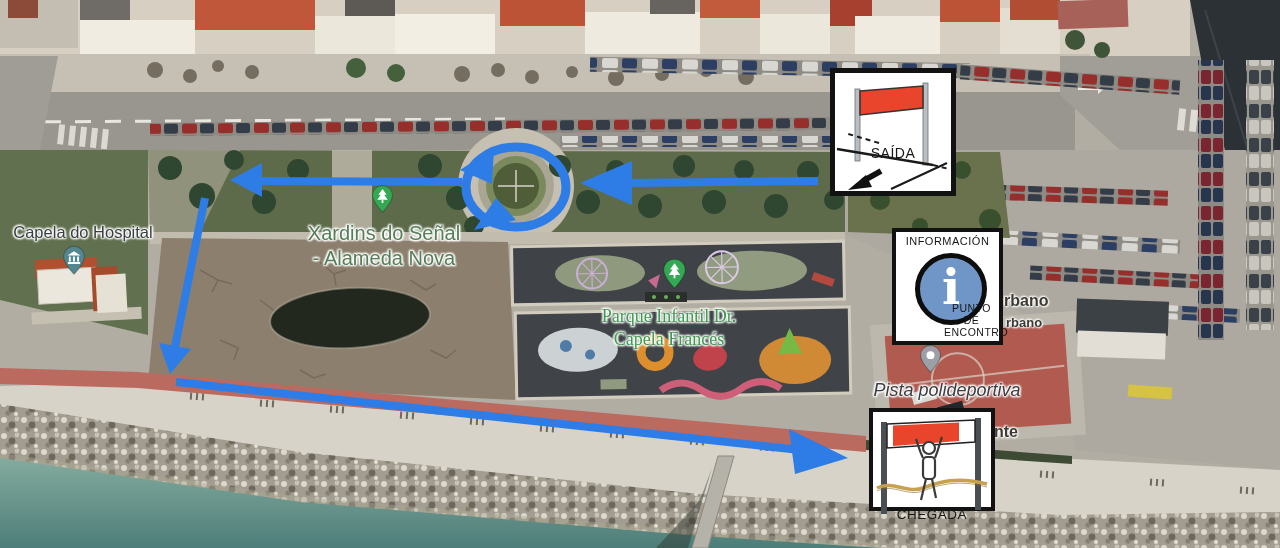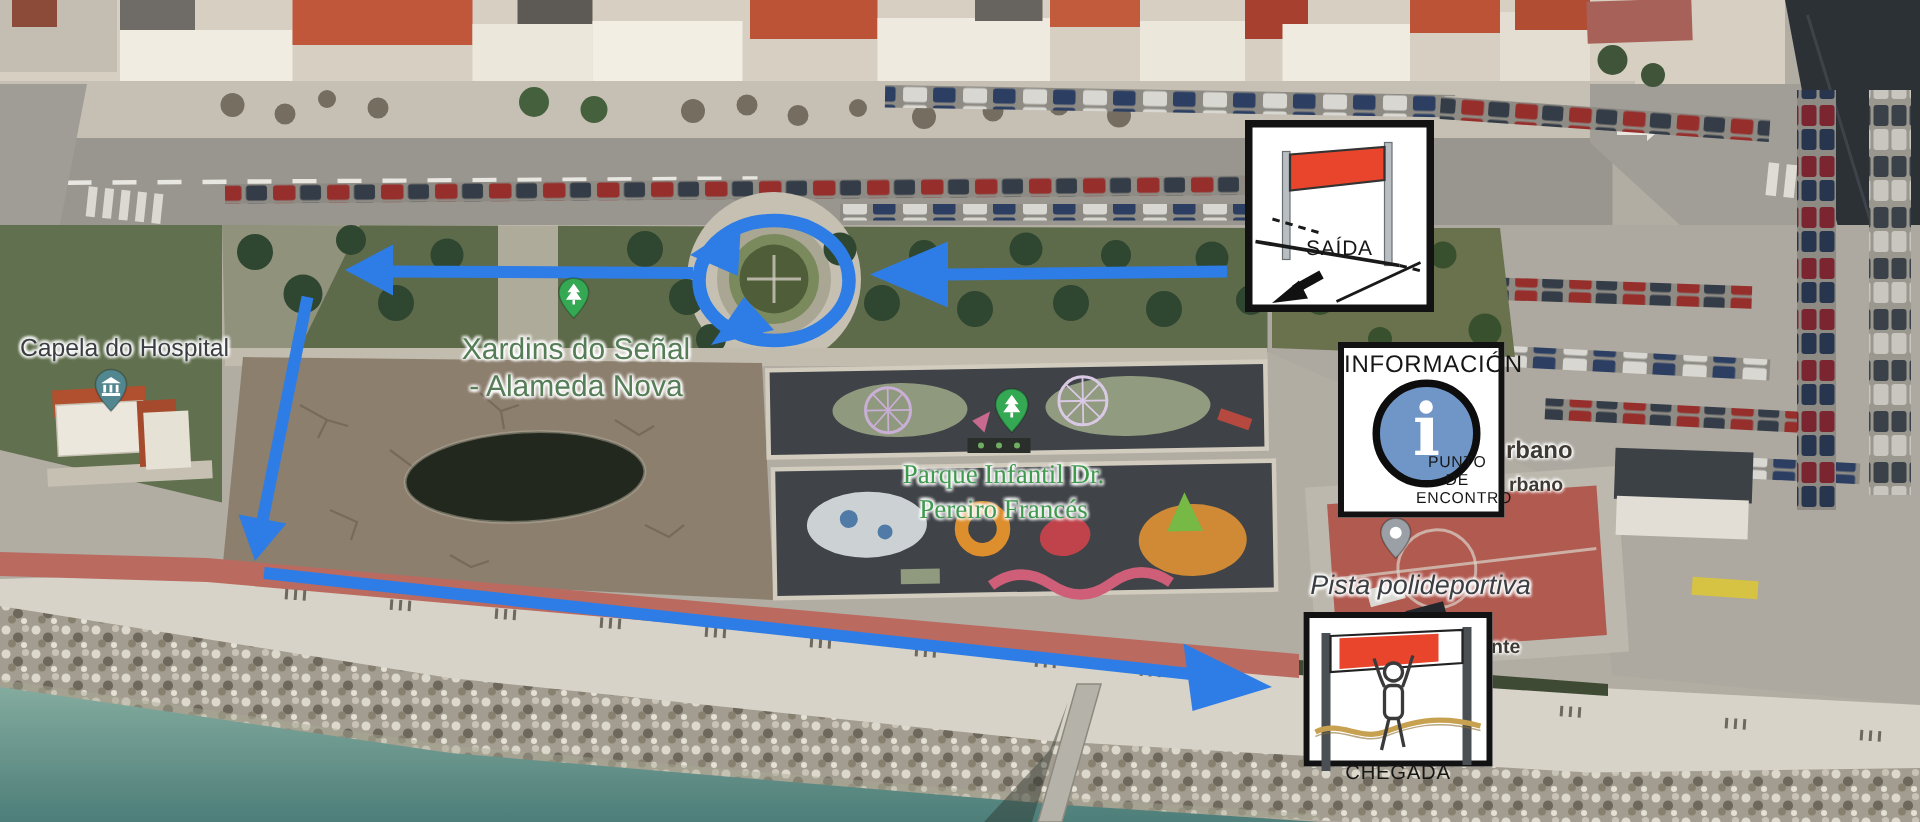--- a/index.html
+++ b/index.html
@@ -13,31 +13,31 @@
     text-shadow:0 0 3px #fff,0 0 3px #fff,1px 1px 2px #fff,-1px -1px 2px #fff,1px -1px 2px #fff,-1px 1px 2px #fff;
     line-height:1.25;white-space:nowrap;}
   .lbl-capela{left:8px;top:222px;width:150px;font-size:16.5px;color:var(--label_dark);}
   .lbl-xardins{left:304px;top:221px;width:160px;font-size:20px;color:var(--label_park_dark);}
   .lbl-parque{left:583px;top:305px;width:172px;font-size:18px;color:var(--label_park);font-family:Liberation Serif, serif;}
   .lbl-pista{left:862px;top:379px;width:170px;font-size:18px;color:var(--label_dark);font-style:italic;}
   .fragment{position:absolute;z-index:2;font-weight:bold;color:#3e3a33;
     text-shadow:0 0 2px #fff,0 0 3px #fff,1px 1px 2px #fff,-1px -1px 2px #fff;}
   .frag-urbano{left:1004px;top:292px;font-size:16px;}
   .frag-ente{left:1006px;top:315px;font-size:13px;}
-  .frag-nte{left:994px;top:423px;font-size:13px;}
+  .frag-nte{left:994px;top:423px;font-size:16px;}
   .pin{position:absolute;z-index:4;}
   
   .sign{position:absolute;z-index:5;background:#fff;border:4px solid var(--sign_border);box-sizing:border-box;}
-  .sign-saida{left:830px;top:80px;width:126px;height:128px;border-width:5px;}
+  .sign-saida{left:830px;top:68px;width:126px;height:128px;border-width:5px;}
   .sign-info{left:892px;top:228px;width:111px;height:117px;}
   .sign-chegada{left:869px;top:408px;width:126px;height:103px;}
   .sign .cap{position:absolute;left:0;right:0;text-align:center;color:#161616;letter-spacing:.5px;}
   .cap-saida{top:72px;font-size:14px;}
   .cap-chegada{top:95px;font-size:13.5px;}
-  .cap-info-top{top:3px;font-size:16px;letter-spacing:.2px;}
+  .cap-info-top{top:3px;font-size:11px;letter-spacing:.2px;}
   .cap-info-bottom{bottom:3px;font-size:10.5px;letter-spacing:.2px;padding-left:48px;}
   .info-circle{position:absolute;left:19px;top:21px;width:62px;height:62px;border-radius:50%;
     background:var(--info_circle);border:5px solid #0d0d0d;display:flex;align-items:center;justify-content:center;}
   .info-i{font-family:"DejaVu Serif",serif;font-weight:bold;font-size:48px;color:#fff;line-height:1;margin-top:-4px;}
 </style>
 </head>
 <body>
 
 <div class="stage">
 
@@ -337,21 +337,21 @@
     </svg>
   </div>
 
   <div class="maplabel lbl-capela">Capela do Hospital</div>
   <div class="maplabel lbl-xardins">
     <div>Xardins do Señal</div>
     <div>- Alameda Nova</div>
   </div>
   <div class="maplabel lbl-parque">
     <div>Parque Infantil Dr.</div>
-    <div>Pereiro Francés</div>
+    <div>Capela Francés</div>
   </div>
   <div class="maplabel lbl-pista">Pista polideportiva</div>
   <div class="fragment frag-urbano">rbano</div>
   <div class="fragment frag-ente">rbano</div>
   <div class="fragment frag-nte">nte</div>
 
   <div class="sign sign-saida">
     <svg width="116" height="118" viewBox="0 0 116 118">
       <rect x="20" y="16" width="5" height="72" fill="#b9bec2" stroke="#6a6f73" stroke-width="0.8"></rect>
       <rect x="88" y="10" width="5" height="82" fill="#b9bec2" stroke="#6a6f73" stroke-width="0.8"></rect>

